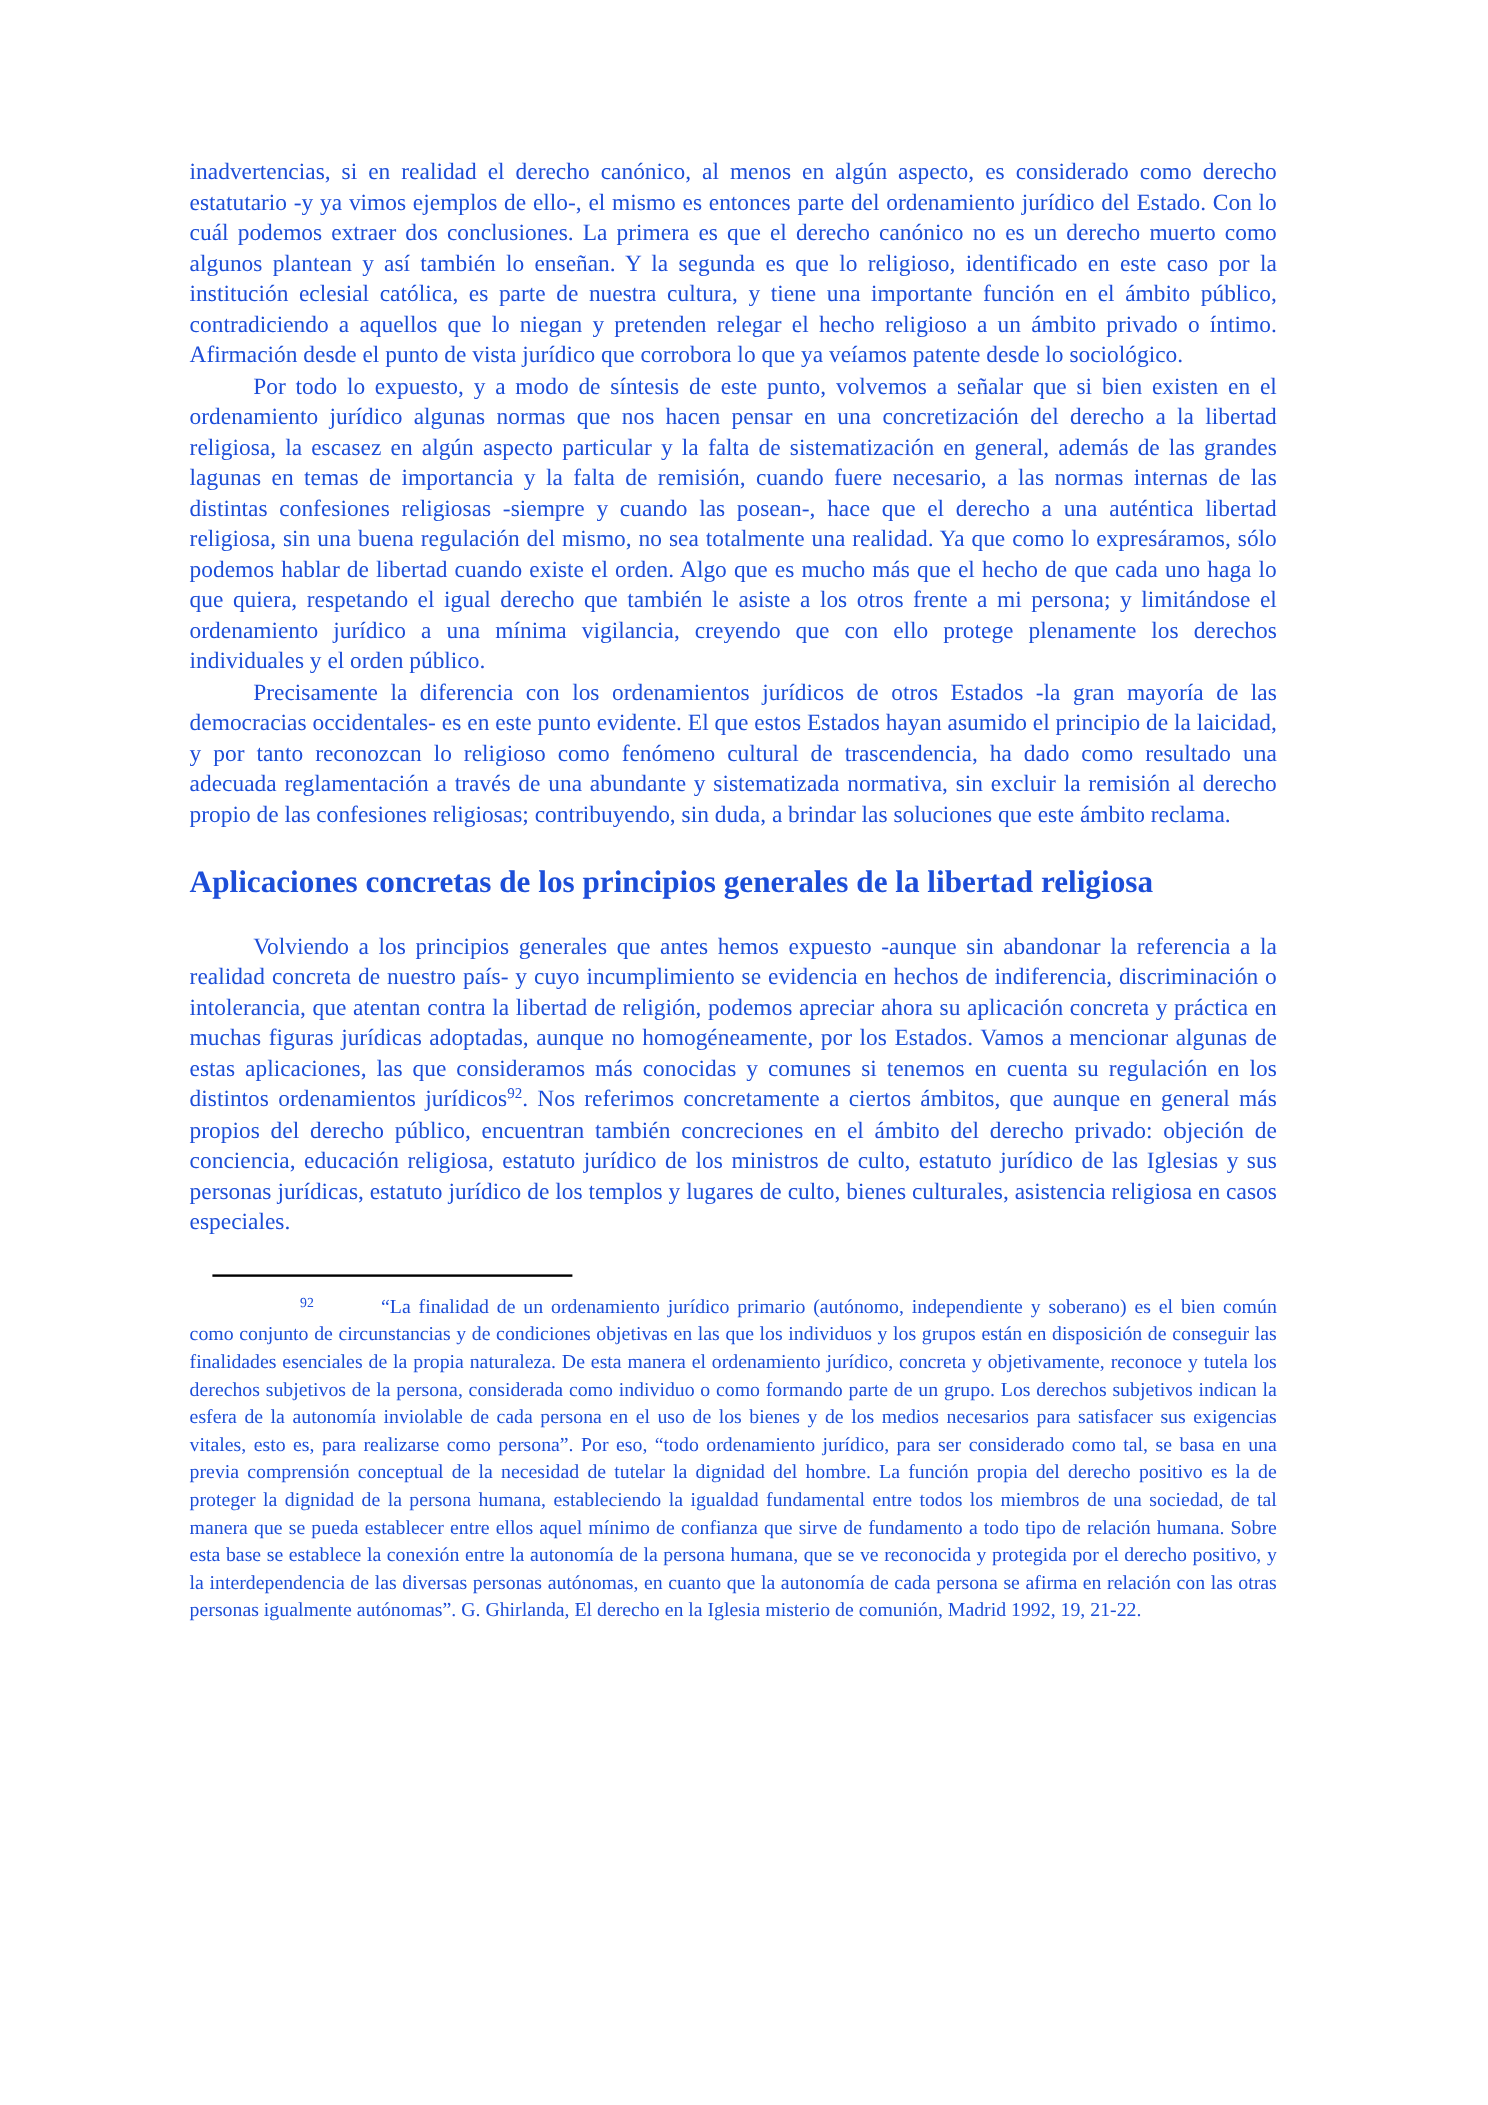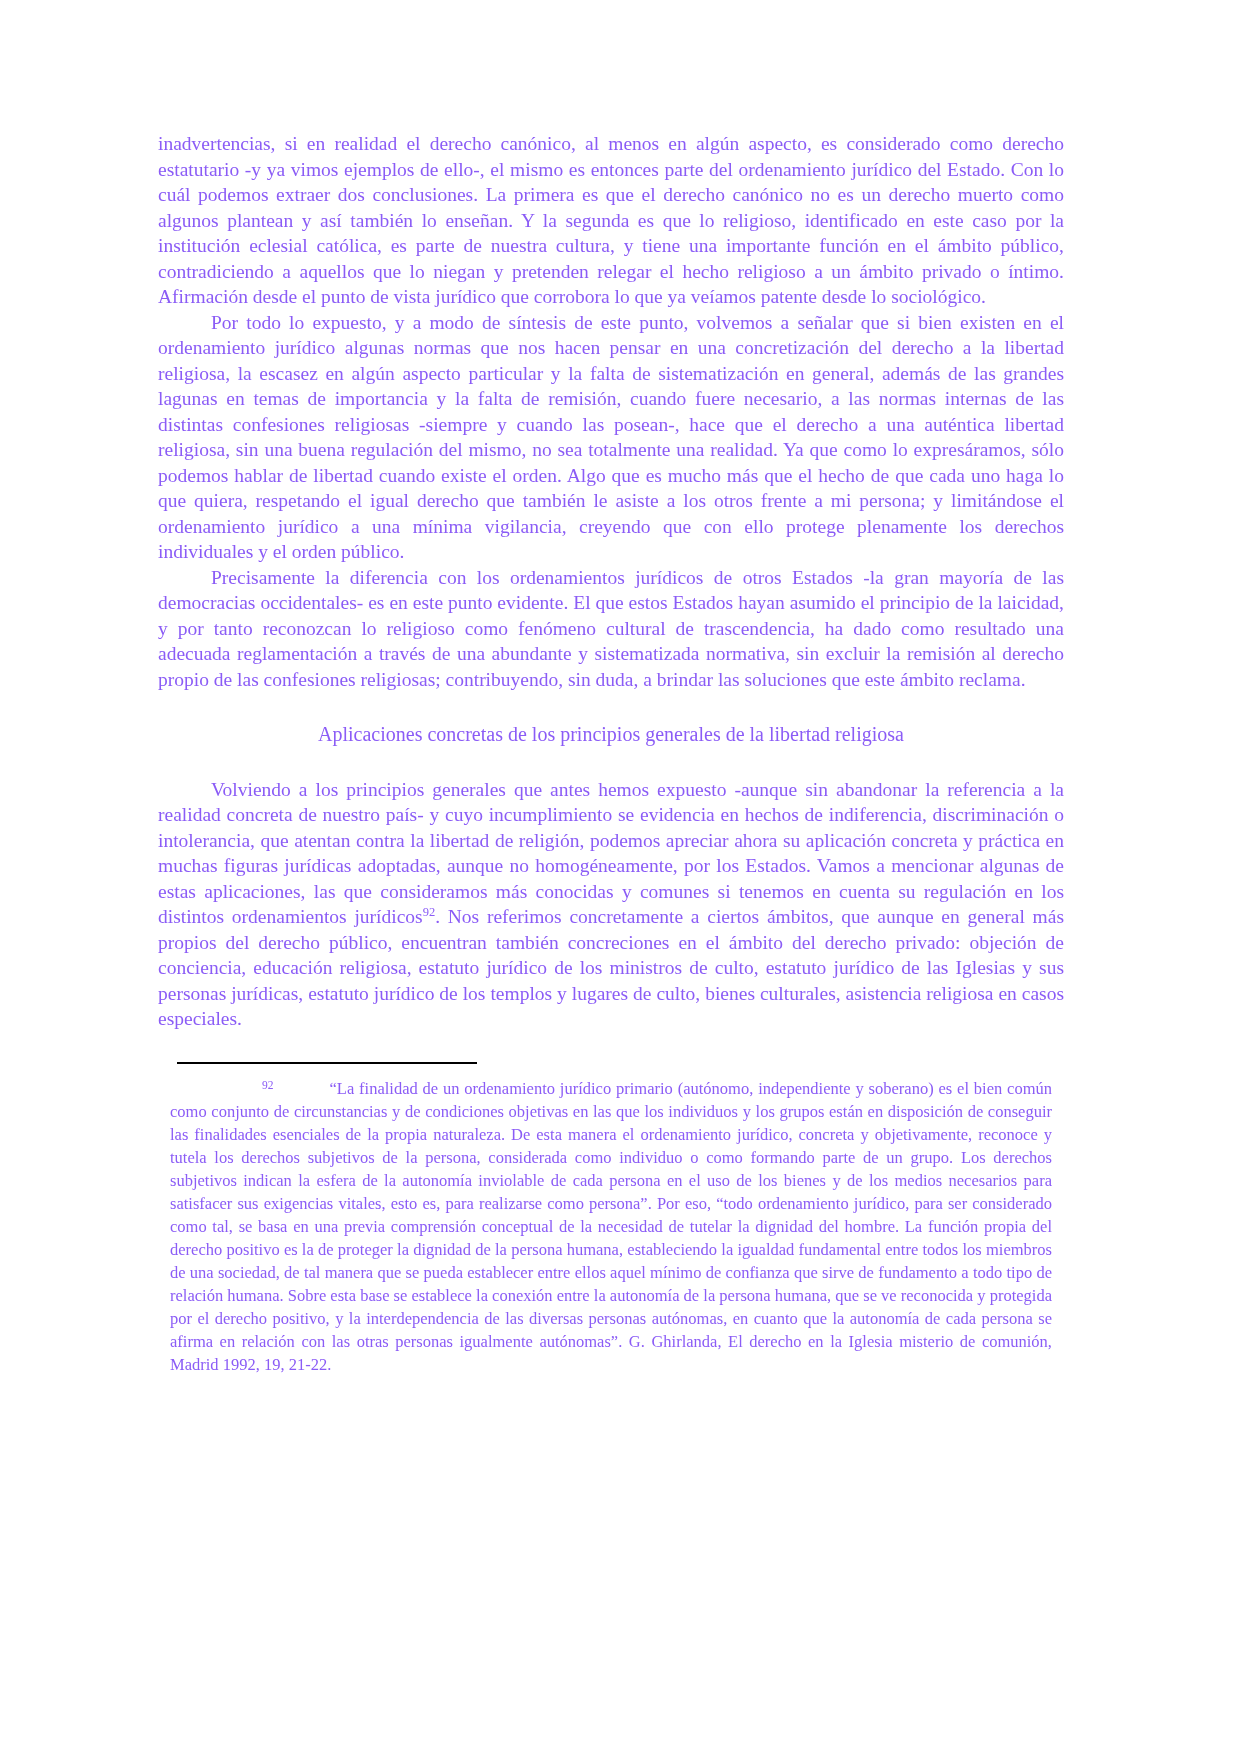--- a/index.html
+++ b/index.html
@@ -5,63 +5,63 @@
   html, body {
     margin: 0;
     padding: 0;
     background: #ffffff;
   }
   .page {
     position: relative;
     width: 1240px;
     height: 1670px;
     background: #ffffff;
-    color: #8b5cf6;
+    color: #1d4ed8;
     font-family: "Liberation Serif", serif;
     overflow: hidden;
   }
   .content {
     position: absolute;
     left: 158px;
     top: 131px;
     width: 906px;
   }
   .para {
     margin: 0;
     text-align: justify;
     font-size: 19.5px;
     line-height: 25.5px;
   }
   .para.indent {
     text-indent: 53px;
   }
   .heading {
     margin: 30px 0 29px 0;
-    font-size: 20px;
+    font-size: 26px;
     line-height: 25.5px;
-    font-weight: normal;
-    text-align: center;
+    font-weight: bold;
+    text-align: left;
   }
   sup.ref {
     font-size: 12.5px;
     line-height: 0;
     vertical-align: baseline;
     position: relative;
     top: -7px;
     font-family: Liberation Serif, serif;
   }
   .footnote-sep {
     border: none;
     border-top: 2px solid #000000;
     width: 300px;
     margin: 30px 0 13px 19px;
     height: 0;
   }
   .footnote-para {
-    margin: 12px;
+    margin: 0;
     text-align: justify;
     font-size: 16.5px;
     line-height: 23px;
     text-indent: 92px;
   }
   .footnote-para sup.ref {
     font-size: 11.5px;
     top: -5px;
   }
   .fn-gap {

